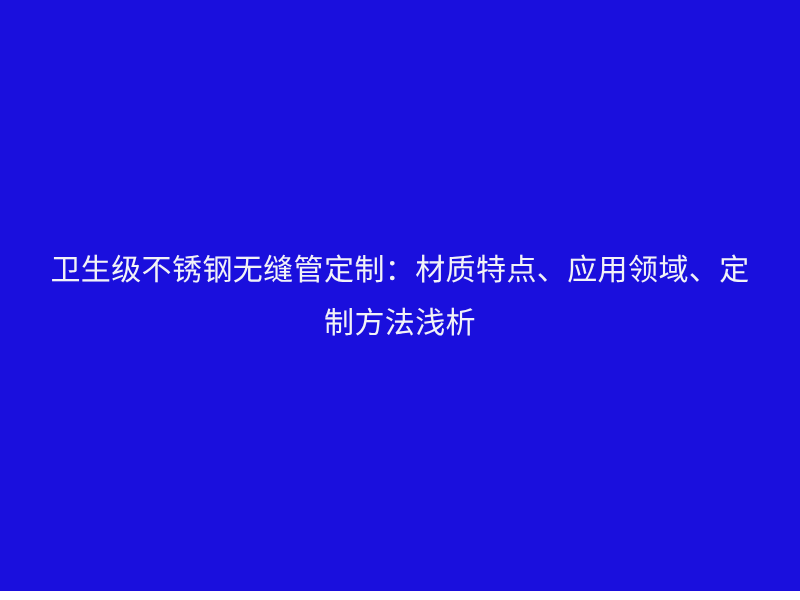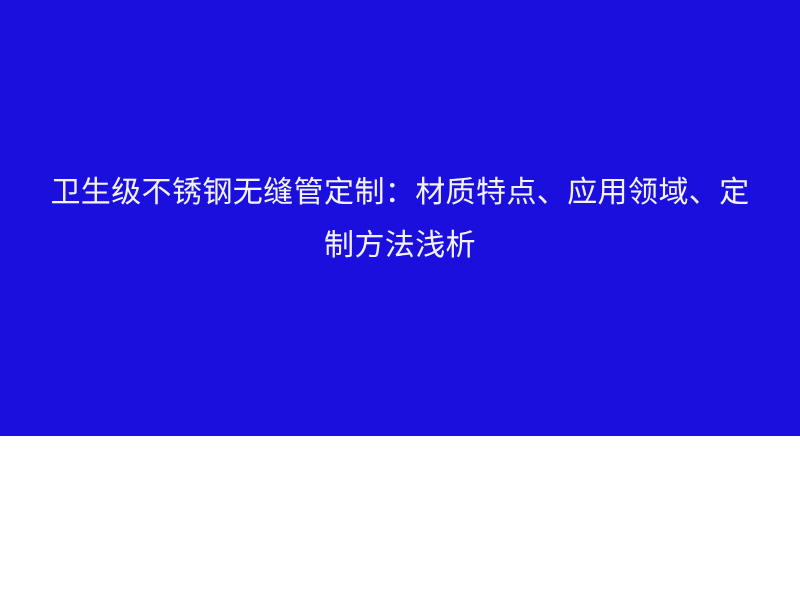--- a/index.html
+++ b/index.html
@@ -12,21 +12,21 @@
     width: 800px;
     height: 600px;
     overflow: hidden;
     font-family: "DejaVu Sans", "Liberation Sans", sans-serif;
   }
 
   .title-card {
     position: relative;
     box-sizing: border-box;
     width: 800px;
-    height: 436px;
+    height: 591px;
     display: flex;
     align-items: center;
     justify-content: center;
     background-color: #1a0fdd;
   }
 
   .title-block {
     width: 700px;
     margin: 0;
     padding: 0;

